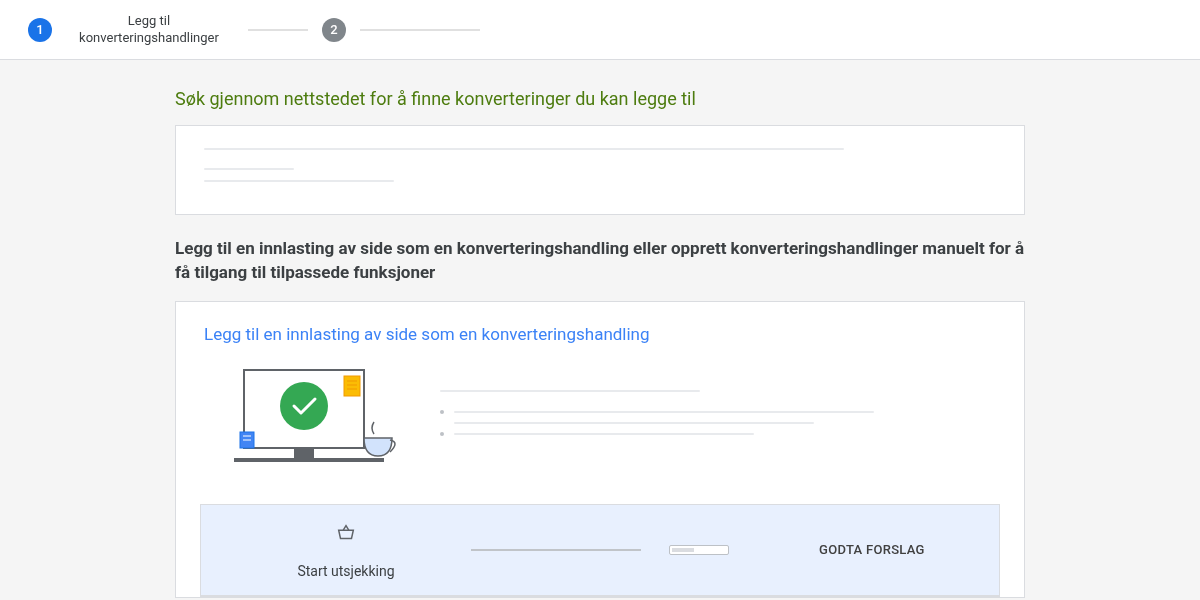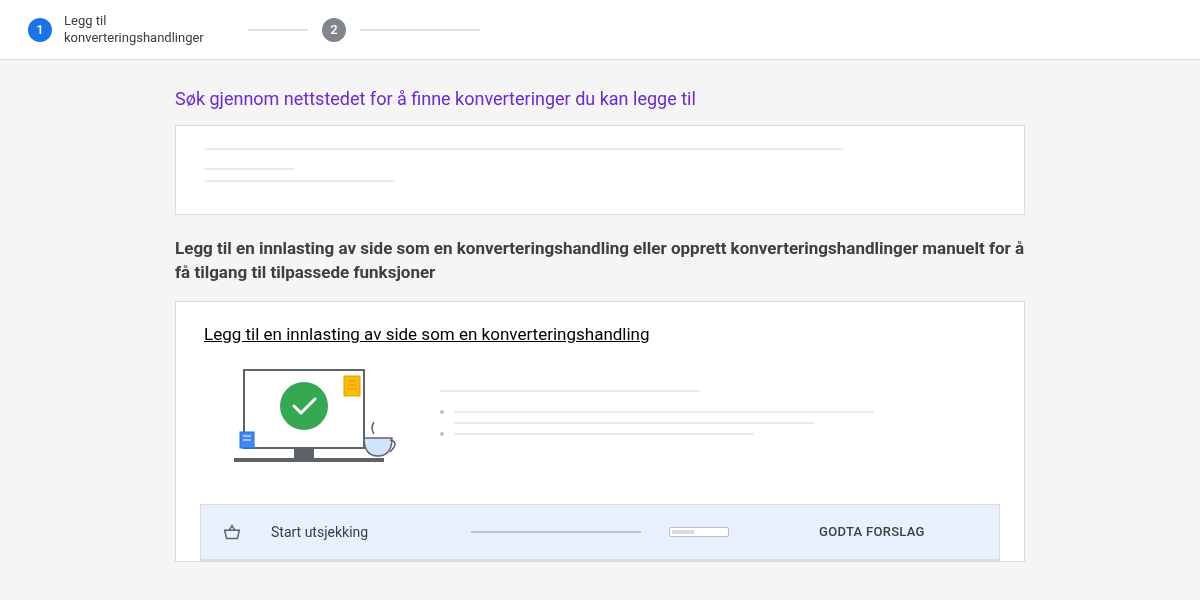--- a/index.html
+++ b/index.html
@@ -31,39 +31,40 @@
     font-size: 13px; font-weight: 500;
     color: #fff;
   }
   .step-num.active { background: #1a73e8; }
   .step-num.inactive { background: #80868b; }
   .step-label {
     font-size: 13px;
     color: #3c4043;
     max-width: 170px;
     line-height: 1.3;
+    text-align: center;
   }
   .step-connector {
     width: 60px;
     height: 2px;
     background: #e0e0e0;
     margin: 0 14px;
   }
   .step-placeholder {
     width: 120px; height: 2px; background: #e0e0e0; margin-left: 14px;
   }
 
   .content {
     padding: 28px 0 0 0;
     width: 850px;
     margin: 0 auto;
   }
   .section-title {
     font-size: 18px;
-    color: #6d28d9;
+    color: #4d7c0f;
     margin-bottom: 16px;
     font-weight: 400;
   }
   .card {
     background: #fff;
     border: 1px solid #dadce0;
     padding: 22px 28px;
     margin-bottom: 22px;
   }
   .placeholder-line {
@@ -86,24 +87,23 @@
 
   .card2 {
     background: #fff;
     border: 1px solid #dadce0;
   }
   .card2-inner {
     padding: 22px 28px 18px 28px;
   }
   .card2-title {
     font-size: 17px;
-    color: #000000;
+    color: #3b82f6;
     margin-bottom: 18px;
     font-weight: 400;
-    text-decoration: underline;
   }
   .illus-row {
     display: flex;
     align-items: center;
     gap: 36px;
     margin-bottom: 10px;
   }
   .illus-left { flex-shrink: 0; }
   .illus-right { flex: 1; }
   .illus-right .placeholder-line { margin-bottom: 8px; }
@@ -125,21 +125,21 @@
   .col-url { flex: 1; }
   .col-chip { width: 150px; }
   .col-action { width: 160px; text-align: right; }
   .table-row {
     display: flex;
     align-items: center;
     padding: 16px 20px;
     border-bottom: 1px solid #dadce0;
   }
   .table-row.highlight { background: #e8f0fe; }
-  .goal-cell { display: flex; align-items: center; gap: 28px; width: 250px; }
+  .goal-cell { display: flex; align-items: center; gap: 20px; width: 250px; flex-direction: column; }
   .goal-icon { width: 22px; height: 22px; display: flex; align-items: center; justify-content: center; }
   .goal-label { font-size: 14px; color: #3c4043; }
   .url-cell { flex: 1; }
   .url-ph { width: 170px; height: 2px; background: #c0c4c9; }
   .chip {
     width: 60px; height: 10px;
     border: 1px solid #bdc1c6;
     border-radius: 2px;
     background: #fff;
     padding: 2px;

